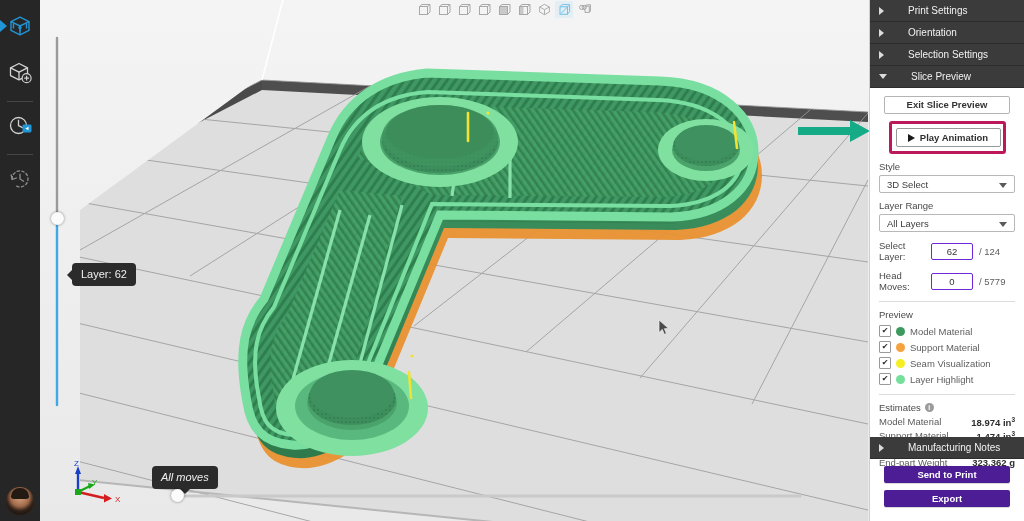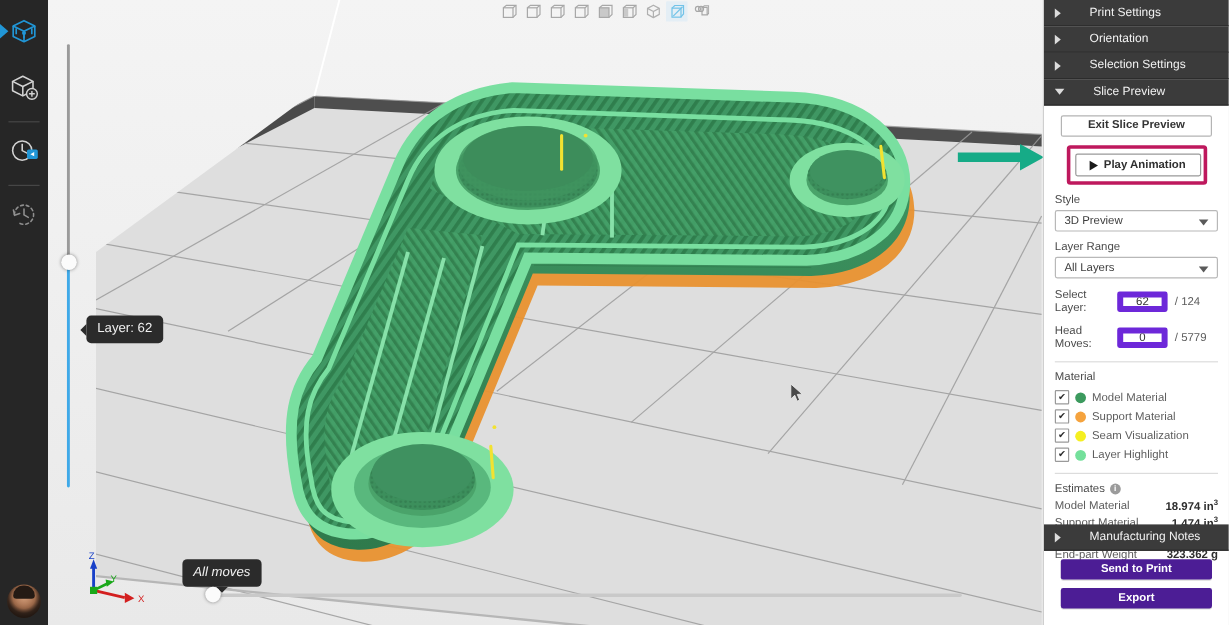--- a/index.html
+++ b/index.html
@@ -123,21 +123,21 @@
     border:1px solid #b8b8b8;border-radius:2px;background:#fff;
     display:flex;align-items:center;padding-left:7px;font-size:9.5px;color:#3d3d3d;cursor:pointer;
   }
   .select .caret{
     position:absolute;right:7px;top:7px;width:0;height:0;
     border-left:4px solid transparent;border-right:4px solid transparent;border-top:5px solid #5a5a5a;
   }
   .row{display:flex;align-items:center;margin-top:8px;font-size:9.5px;color:#4a4a4a;}
   .row .lbl{width:52px;}
   .num{
-    width:42px;height:17px;box-sizing:border-box;border:5px solid #6d28d9;border-radius:2px;
+    width:42px;height:17px;box-sizing:border-box;border:1px solid #6d28d9;border-radius:2px;
     background:#fff;text-align:center;font-size:9.5px;color:#333;
     font-family:"Liberation Sans",sans-serif;padding:0;
   }
   .num-total{margin-left:6px;color:#5d5d5d;font-size:9.5px;}
   .divider{height:1px;background:#dcdcdc;margin:9px 0 7px 0;}
   .grp-title{font-size:9.5px;color:#4a4a4a;margin-bottom:5px;}
   .chk-row{display:flex;align-items:center;gap:5px;margin-bottom:4px;}
   .chk{
     width:10px;height:10px;border:1px solid #9a9a9a;background:#fff;border-radius:1px;
     display:flex;align-items:center;justify-content:center;cursor:pointer;
@@ -507,21 +507,21 @@
 
       <div class="play-wrap">
         <div class="play-btn">
           <span class="play-tri"></span>
           <span>Play Animation</span>
         </div>
       </div>
 
       <div class="fld-label">Style</div>
       <div class="select">
-        <span>3D Preview</span>
+        <span>3D Select</span>
         <span class="caret"></span>
       </div>
 
       <div class="fld-label">Layer Range</div>
       <div class="select">
         <span>All Layers</span>
         <span class="caret"></span>
       </div>
 
       <div class="row">
@@ -531,21 +531,21 @@
       </div>
 
       <div class="row">
         <span class="lbl">Head Moves:</span>
         <input class="num" type="text" value="0" style="">
         <span class="num-total">/ 5779</span>
       </div>
 
       <div class="divider"></div>
 
-      <div class="grp-title">Material</div>
+      <div class="grp-title">Preview</div>
 
       <div class="chk-row">
         <span class="chk">✔</span>
         <span class="dot" style="background:#3c9a5e"></span>
         <span class="chk-lbl">Model Material</span>
       </div>
       <div class="chk-row">
         <span class="chk">✔</span>
         <span class="dot" style="background:#f5a33e"></span>
         <span class="chk-lbl">Support Material</span>

